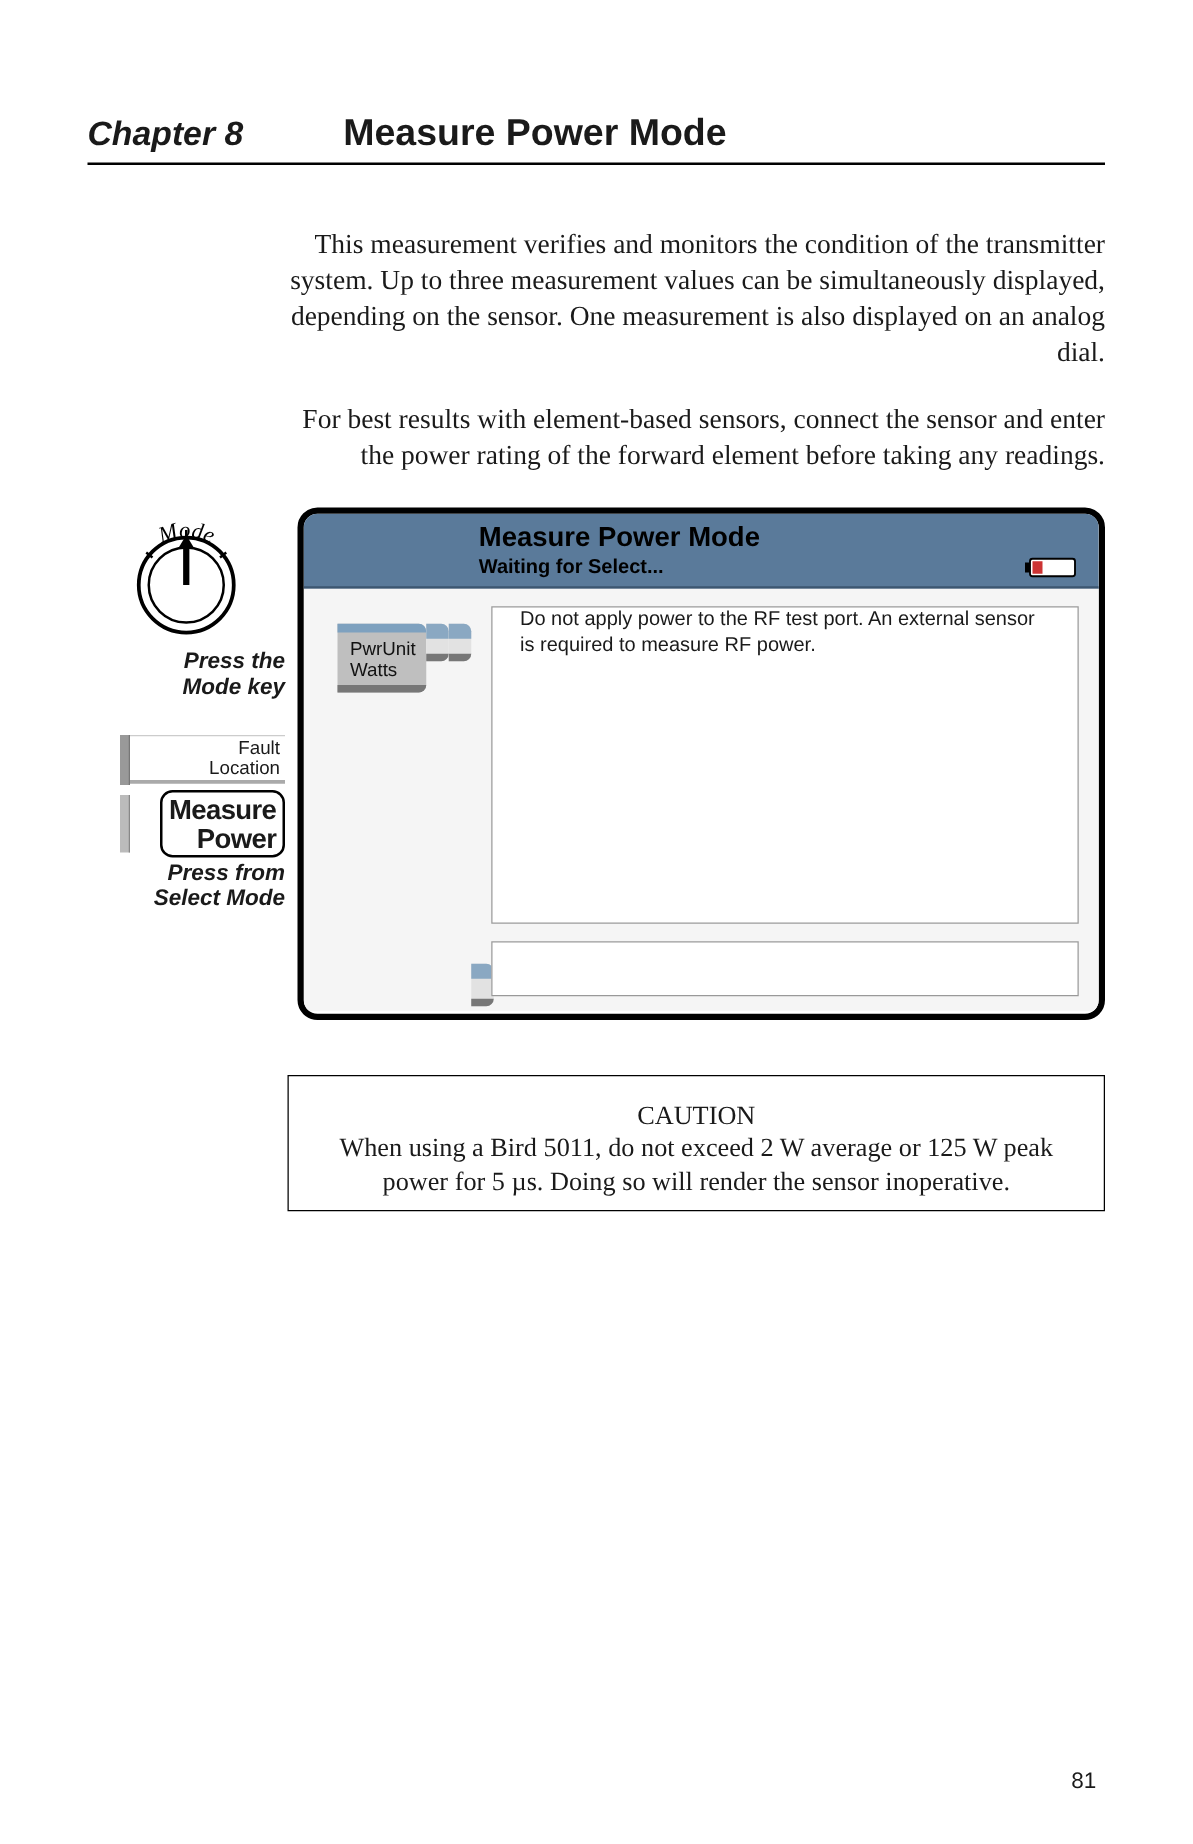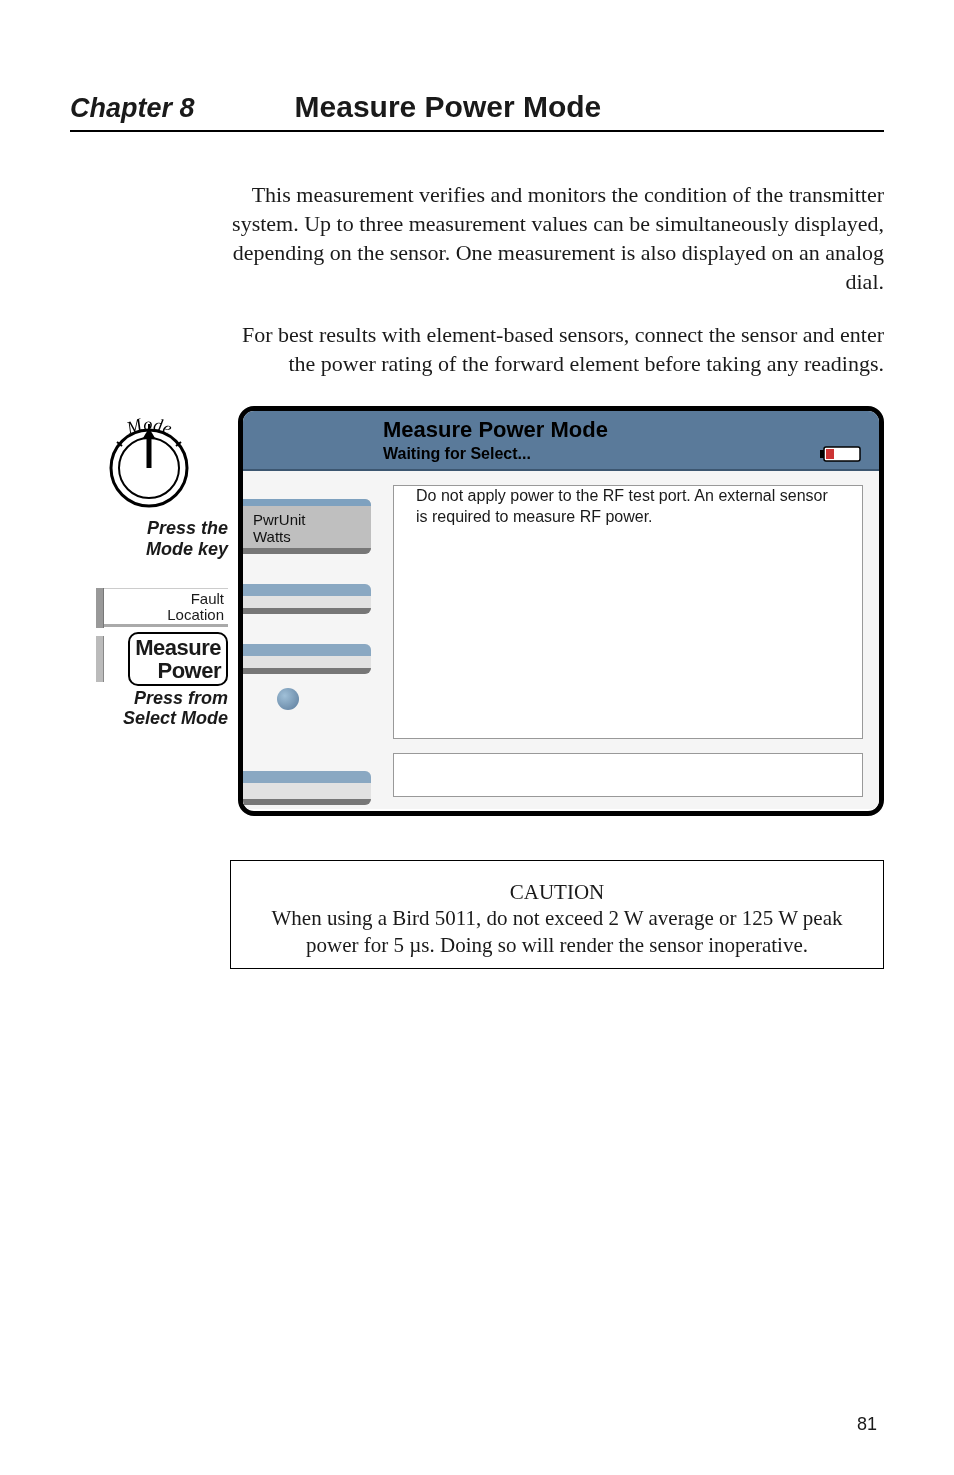--- a/index.html
+++ b/index.html
@@ -24,21 +24,20 @@
   }
   .page {
     padding: 90px 70px 60px 70px;
   }
   .chapter-head {
     display: flex;
     align-items: baseline;
     padding-bottom: 6px;
     border-bottom: 2px solid #000;
     margin-bottom: 48px;
-    gap: 20px;
   }
   .chapter-label {
     font-family: Arial, Helvetica, sans-serif;
     font-style: italic;
     font-weight: bold;
     font-size: 27px;
   }
   .chapter-title {
     font-family: Arial, Helvetica, sans-serif;
     font-weight: bold;
@@ -189,22 +188,23 @@
     height: calc(100% - 62px);
     background: #f5f5f5;
   }
   .softkeys {
     position: absolute;
     left: 0;
     top: 0;
     bottom: 0;
     width: 128px;
     display: flex;
-    flex-direction: column;
+    flex-direction: row;
     padding-top: 28px;
+    padding-left: 27px;
   }
   .sk {
     height: 55px;
     margin-bottom: 30px;
     border-radius: 0 6px 6px 0;
     background: #bfbfbf;
     position: relative;
     display: flex;
     flex-direction: column;
     justify-content: center;

